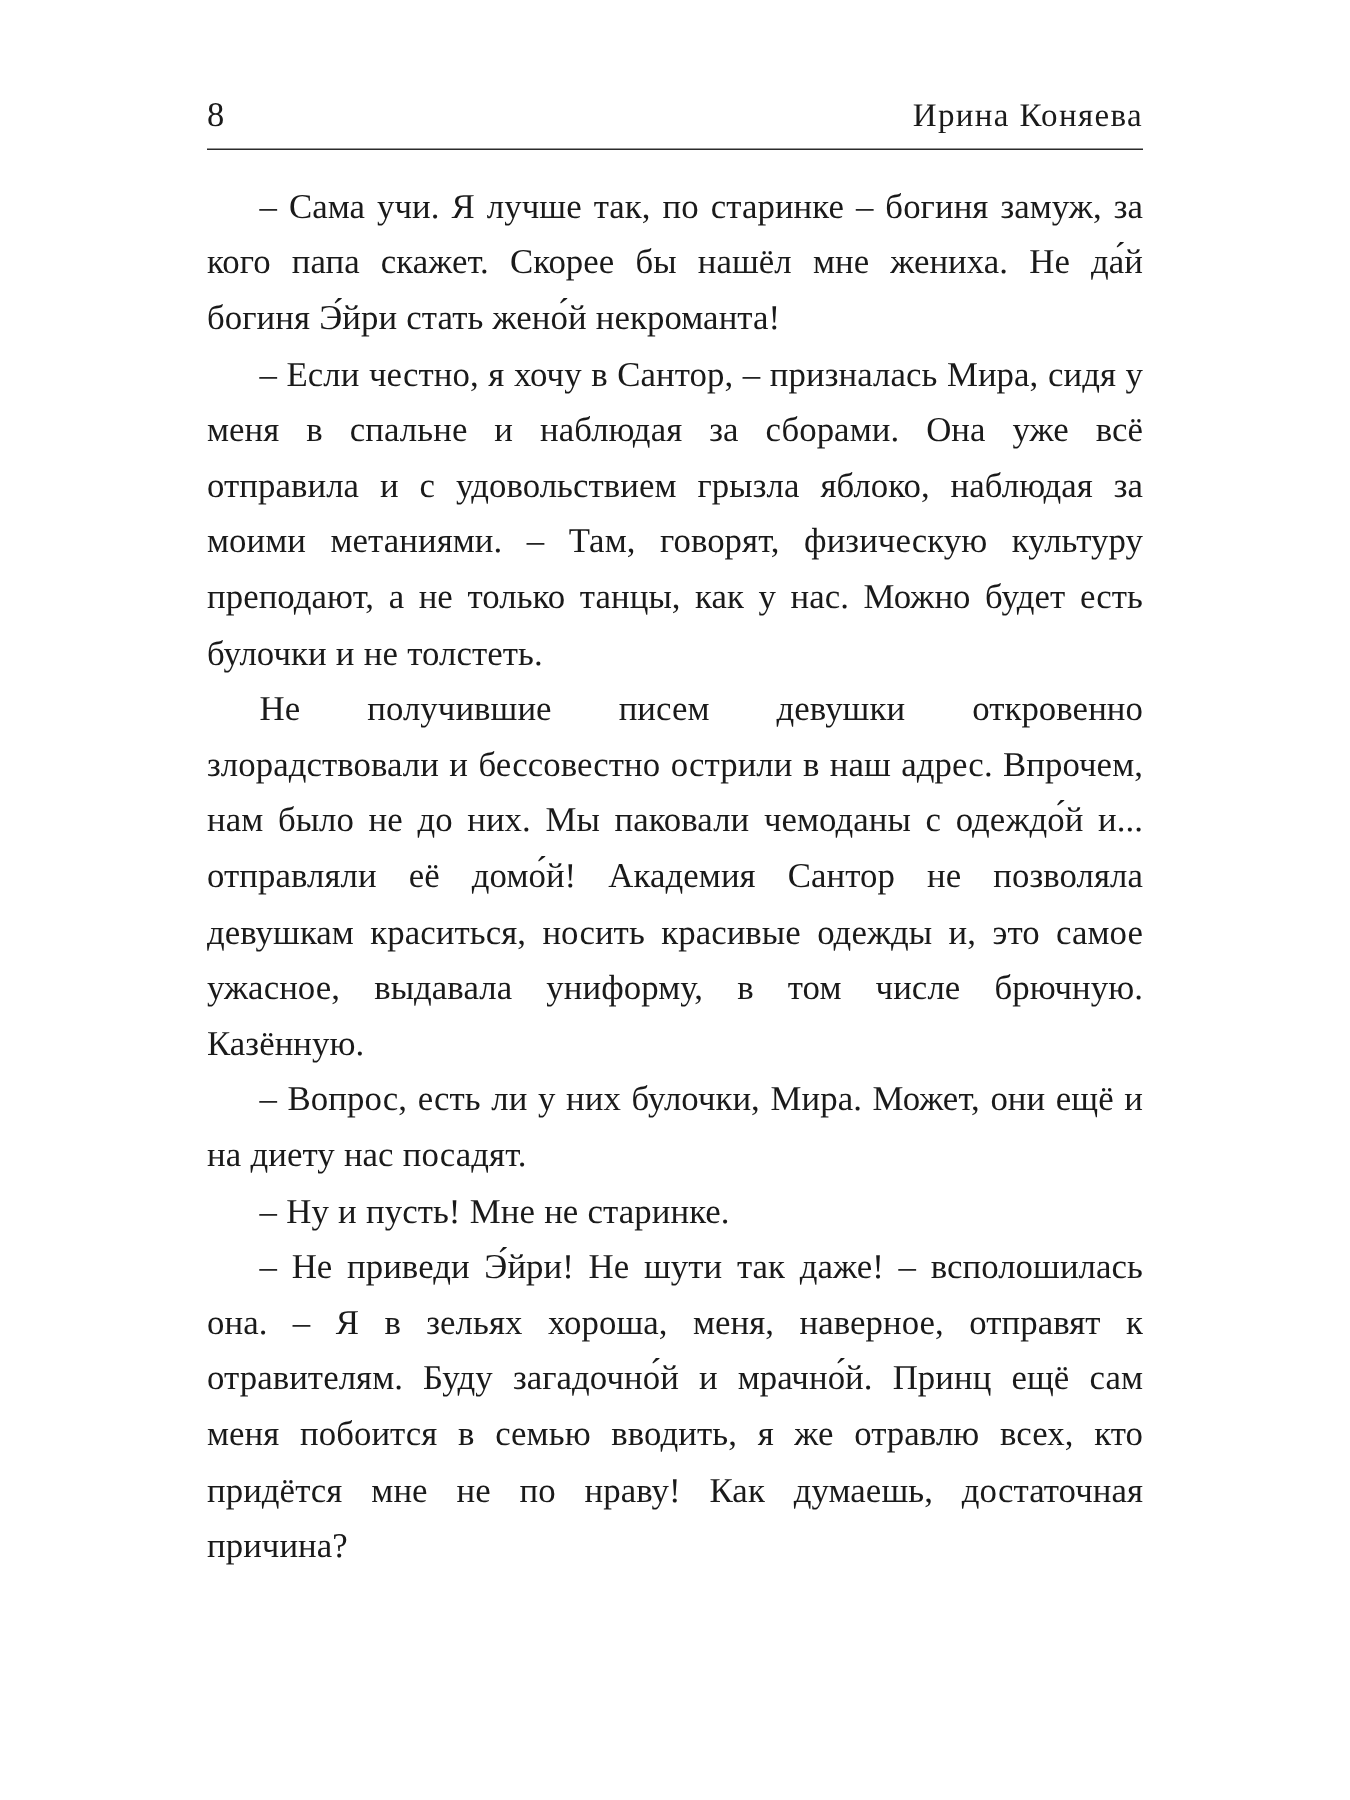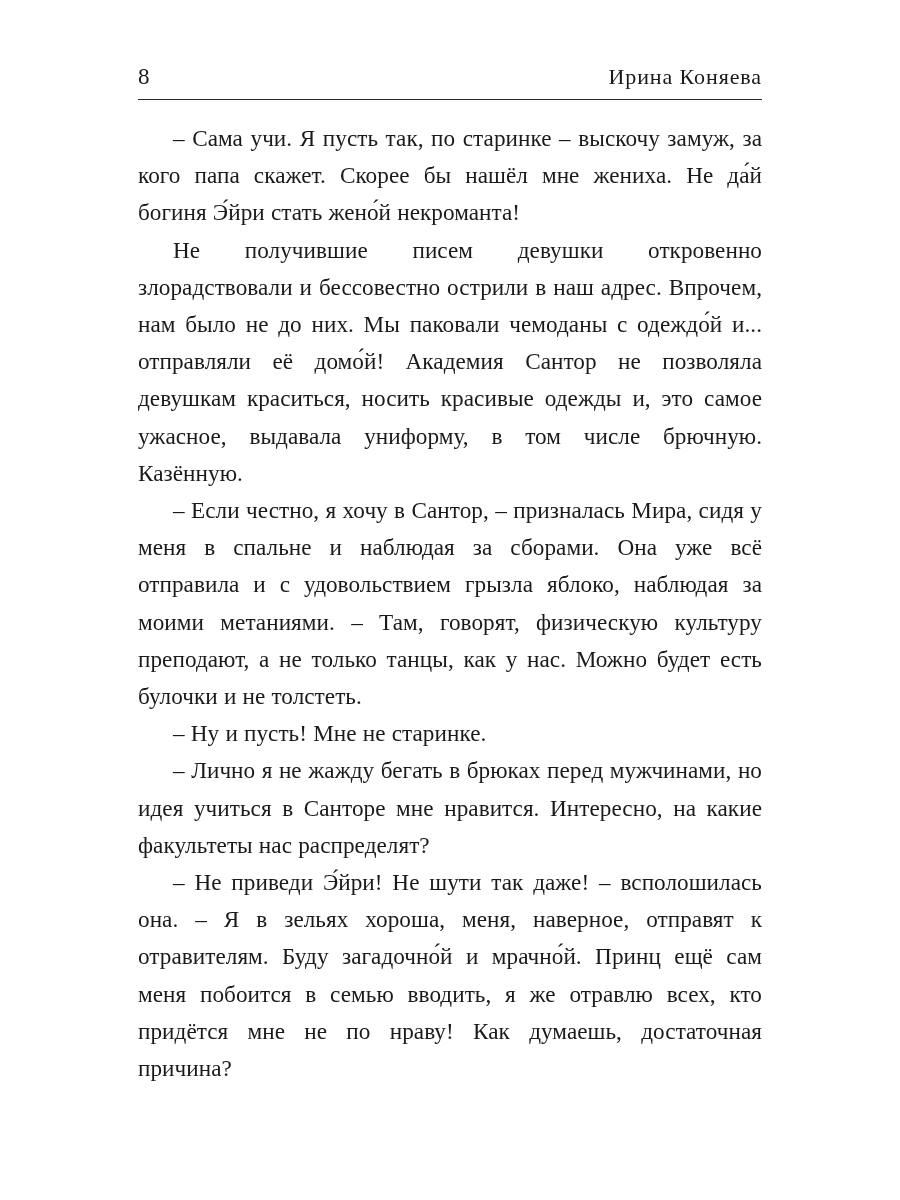--- a/index.html
+++ b/index.html
@@ -88,23 +88,23 @@
   <div class="text-column">
 
     <div class="running-head">
       <span class="folio">8</span>
       <span class="running-title">Ирина Коняева</span>
     </div>
 
     <hr class="head-rule" style="border-top-color: rgb(43, 43, 43);">
 
     <div class="body-text">
-        <p>– Сама учи. Я пусть так, по старинке – выскочу замуж, за кого папа скажет. Скорее бы нашёл мне жениха. Не да́й богиня Э́йри стать жено́й некроманта!</p>
+        <p>– Сама учи. Я лучше так, по старинке – богиня замуж, за кого папа скажет. Скорее бы нашёл мне жениха. Не да́й богиня Э́йри стать жено́й некроманта!</p>
+        <p>– Если честно, я хочу в Сантор, – призналась Мира, сидя у меня в спальне и наблюдая за сборами. Она уже всё отправила и с удовольствием грызла яблоко, наблюдая за моими метаниями. – Там, говорят, физическую культуру преподают, а не только танцы, как у нас. Можно будет есть булочки и не толстеть.</p>
         <p>Не получившие писем девушки откровенно злорадствовали и бессовестно острили в наш адрес. Впрочем, нам было не до них. Мы паковали чемоданы с одеждо́й и... отправляли её домо́й! Академия Сантор не позволяла девушкам краситься, носить красивые одежды и, это самое ужасное, выдавала униформу, в том числе брючную. Казённую.</p>
-        <p>– Если честно, я хочу в Сантор, – призналась Мира, сидя у меня в спальне и наблюдая за сборами. Она уже всё отправила и с удовольствием грызла яблоко, наблюдая за моими метаниями. – Там, говорят, физическую культуру преподают, а не только танцы, как у нас. Можно будет есть булочки и не толстеть.</p>
+        <p>– Вопрос, есть ли у них булочки, Мира. Может, они ещё и на диету нас посадят.</p>
         <p>– Ну и пусть! Мне не старинке.</p>
-        <p>– Лично я не жажду бегать в брюках перед мужчинами, но идея учиться в Санторе мне нравится. Интересно, на какие факультеты нас распределят?</p>
         <p>– Не приведи Э́йри! Не шути так даже! – всполошилась она. – Я в зельях хороша, меня, наверное, отправят к отравителям. Буду загадочно́й и мрачно́й. Принц ещё сам меня побоится в семью вводить, я же отравлю всех, кто придётся мне не по нраву! Как думаешь, достаточная причина?</p>
       </div>
 
   </div>
 
 </div>
 
 </body></html>

